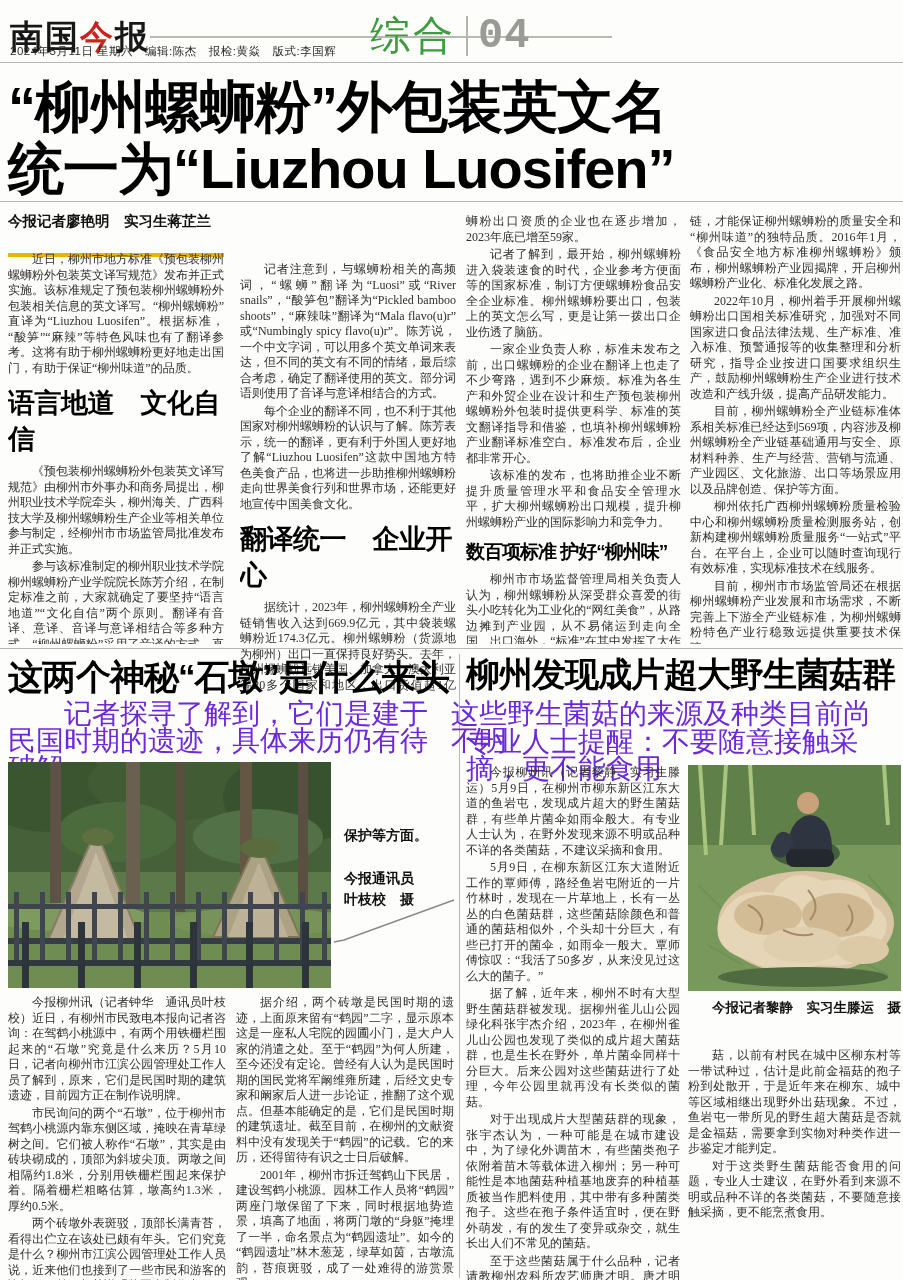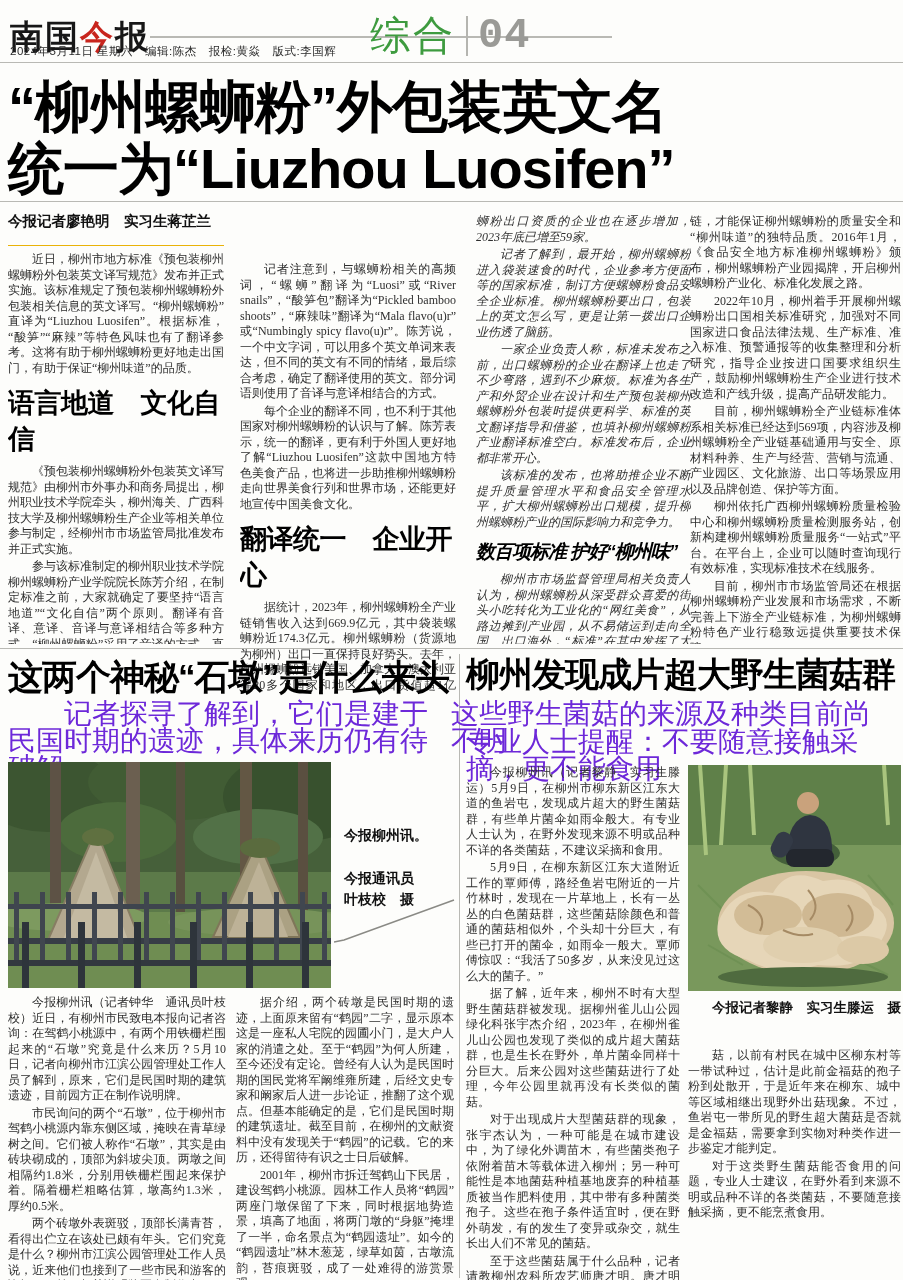--- a/index.html
+++ b/index.html
@@ -12,22 +12,22 @@
             font-family:"Liberation Serif","DejaVu Serif",serif;margin-top:9px;}
   .masthead .red{color:#c8251d;}
   .dateline{font-size:11.5px;color:#2a2a2a;letter-spacing:.5px;}
   .section-label{font-size:40px;color:#3e9b3f;letter-spacing:3px;}
   .section-sep{width:2px;height:40px;background:#b5b5b0;margin:0 10px;}
   .page-number{font-size:42px;font-weight:800;color:#9a9a96;letter-spacing:1px;}
   .section-wrap{display:flex;align-items:center;}
   
   .main-headline{font-size:56px;line-height:61px;font-weight:800;color:#000;
                  letter-spacing:-1px;white-space:nowrap;}
-  .byline{font-size:14.5px;font-weight:700;color:#111;border-bottom:1px solid #eab308;
-          padding-bottom:14px;}
+  .byline{font-size:14.5px;font-weight:700;color:#111;border-bottom:4px solid #eab308;
+          padding-bottom:22px;}
   .col{position:absolute;overflow:hidden;}
   .col p{margin:0 0 2px 0;font-size:12px;line-height:15.5px;text-align:justify;
          text-indent:2em;color:#2e2e2e;font-family:"Liberation Serif","DejaVu Serif",serif;}
   .col p.noindent{text-indent:0;}
   .subhead{font-size:27px;font-weight:800;color:#000;margin:9px 0 7px 0;letter-spacing:-.5px;}
   .subhead.tight{font-size:19px;letter-spacing:-1px;}
   
   .story-headline{font-size:35px;font-weight:800;color:#000;letter-spacing:-1px;white-space:nowrap;}
   .story-subhead{font-size:28px;line-height:27px;color:#6d28d9;}
   .caption-side{font-size:14px;font-weight:700;line-height:21px;color:#111;}
@@ -66,21 +66,21 @@
     <p>参与该标准制定的柳州职业技术学院柳州螺蛳粉产业学院院长陈芳介绍，在制定标准之前，大家就确定了要坚持“语言地道”“文化自信”两个原则。翻译有音译、意译、音译与意译相结合等多种方式。“柳州螺蛳粉”采用了音译的方式，直接翻译为“Liuzhou Luosifen”，彰显了我国的文化自信。</p>
   </div>
 
   <div class="col" style="left:240px;top:214px;width:216px;height:430px;margin-top:48px;">
     <p>记者注意到，与螺蛳粉相关的高频词，“螺蛳”翻译为“Luosi”或“River snails”，“酸笋包”翻译为“Pickled bamboo shoots”，“麻辣味”翻译为“Mala flavo(u)r”或“Numbingly spicy flavo(u)r”。陈芳说，一个中文字词，可以用多个英文单词来表达，但不同的英文有不同的情绪，最后综合考虑，确定了翻译使用的英文。部分词语则使用了音译与意译相结合的方式。</p>
     <p>每个企业的翻译不同，也不利于其他国家对柳州螺蛳粉的认识与了解。陈芳表示，统一的翻译，更有利于外国人更好地了解“Liuzhou Luosifen”这款中国地方特色美食产品，也将进一步助推柳州螺蛳粉走向世界美食行列和世界市场，还能更好地宣传中国美食文化。</p>
     <div class="subhead">翻译统一　企业开心</div>
     <p>据统计，2023年，柳州螺蛳粉全产业链销售收入达到669.9亿元，其中袋装螺蛳粉近174.3亿元。柳州螺蛳粉（货源地为柳州）出口一直保持良好势头。去年，柳州螺蛳粉远销美国、加拿大、澳大利亚等20多个国家和地区，出口货值超1亿元，同比增长38.2%。柳州市具备螺</p>
   </div>
 
-  <div class="col" style="left:476px;top:214px;width:215px;height:430px;font-style:italic;">
+  <div class="col" style="left:466px;top:214px;width:215px;height:430px;">
     <p class="noindent">蛳粉出口资质的企业也在逐步增加，2023年底已增至59家。</p>
     <p>记者了解到，最开始，柳州螺蛳粉进入袋装速食的时代，企业参考方便面等的国家标准，制订方便螺蛳粉食品安全企业标准。柳州螺蛳粉要出口，包装上的英文怎么写，更是让第一拨出口企业伤透了脑筋。</p>
     <p>一家企业负责人称，标准未发布之前，出口螺蛳粉的企业在翻译上也走了不少弯路，遇到不少麻烦。标准为各生产和外贸企业在设计和生产预包装柳州螺蛳粉外包装时提供更科学、标准的英文翻译指导和借鉴，也填补柳州螺蛳粉产业翻译标准空白。标准发布后，企业都非常开心。</p>
     <p>该标准的发布，也将助推企业不断提升质量管理水平和食品安全管理水平，扩大柳州螺蛳粉出口规模，提升柳州螺蛳粉产业的国际影响力和竞争力。</p>
     <div class="subhead tight">数百项标准 护好“柳州味”</div>
     <p>柳州市市场监督管理局相关负责人认为，柳州螺蛳粉从深受群众喜爱的街头小吃转化为工业化的“网红美食”，从路边摊到产业园，从不易储运到走向全国、出口海外，“标准”在其中发挥了大作用。</p>
 
   </div>
 
   <div class="col" style="left:690px;top:214px;width:211px;height:430px;">
@@ -143,21 +143,21 @@
           <rect x="70" y="160" width="7" height="66"></rect>
         <rect x="126" y="160" width="7" height="66"></rect>
           <rect x="182" y="160" width="7" height="66"></rect>
         <rect x="238" y="160" width="7" height="66"></rect>
           <rect x="294" y="160" width="7" height="66"></rect>
       </g>
     </svg>
   </div>
 
   <div class="abs caption-side" style="left:344px;top:825px;width:110px;">
-    <div>今报柳州讯。</div>
+    <div>保护等方面。</div>
     <div style="height:22px;"></div>
     <div>今报通讯员</div>
     <div>叶枝校　摄</div>
   </div>
   <div class="abs" style="left:334px;top:898px;">
     <svg width="122" height="46" viewBox="0 0 122 46">
       <polyline points="120,2 10,42 0,44" fill="none" stroke="#8a8a85" stroke-width="1.5"></polyline>
     </svg>
   </div>
 

